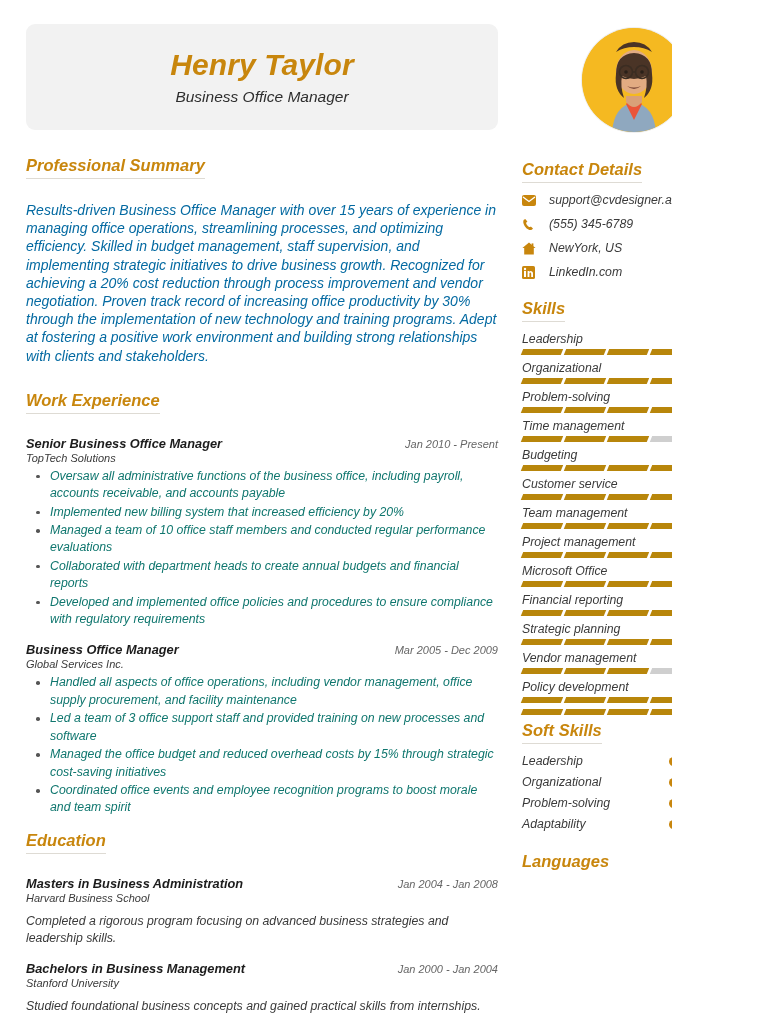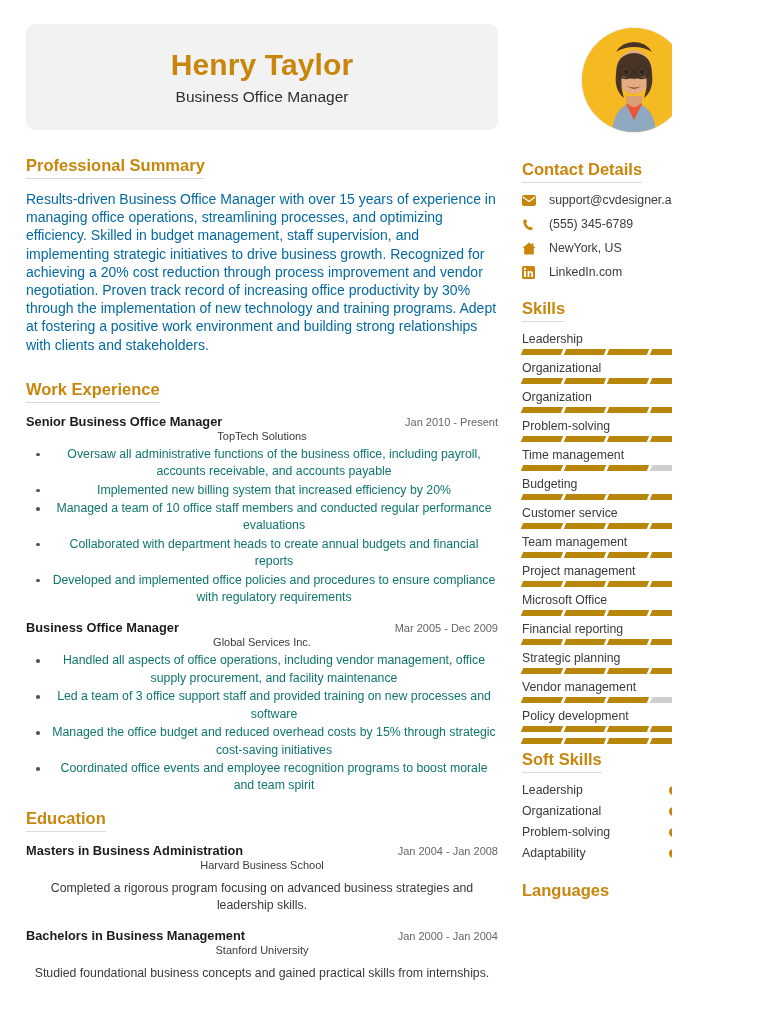--- a/index.html
+++ b/index.html
@@ -11,20 +11,21 @@
     color: #333333;
     overflow: hidden;
   }
   .page {
     position: relative;
     width: 672px;
     height: 1014px;
     background: #ffffff;
     display: flex;
     overflow: hidden;
+    font-style: italic;
   }
 
   
   .left-col {
     width: 512px;
     padding: 24px 14px 0 26px;
     flex: none;
   }
   .name-card {
     background: #f2f2f2;
@@ -50,30 +51,30 @@
   }
 
   .section { margin-bottom: 4px; }
   .sec-head {
     display: inline-block;
     font-size: 16.5px;
     font-weight: bold;
     color: #c8860d;
     padding-bottom: 3px;
     border-bottom: 1.5px solid #dedbd4;
-    margin-bottom: 11px;
+    margin-bottom: 22px;
   }
   .summary-text {
     font-size: 14px;
     line-height: 18.2px;
     color: #0369a1;
     margin-bottom: 20px;
   }
 
-  .entry { margin-bottom: 2px; text-align: center; }
+  .entry { margin-bottom: 2px; }
   .entry-top {
     display: flex;
     justify-content: space-between;
     align-items: baseline;
   }
   .entry-title {
     font-size: 12.8px;
     font-weight: bold;
     color: #1c1c1c;
   }
@@ -364,30 +365,20 @@
             <div class="skill-name">Organizational</div>
             <div class="bar">
               <span class="seg on"></span>
               <span class="seg on"></span>
               <span class="seg on"></span>
               <span class="seg on"></span>
               <span class="seg"></span>
             </div>
           </div>
           <div class="skill-row">
-            <div class="skill-name">Organization</div>
-            <div class="bar">
-              <span class="seg on"></span>
-              <span class="seg on"></span>
-              <span class="seg on"></span>
-              <span class="seg on"></span>
-              <span class="seg on"></span>
-            </div>
-          </div>
-          <div class="skill-row">
             <div class="skill-name">Problem-solving</div>
             <div class="bar">
               <span class="seg on"></span>
               <span class="seg on"></span>
               <span class="seg on"></span>
               <span class="seg on"></span>
               <span class="seg"></span>
             </div>
           </div>
           <div class="skill-row">

